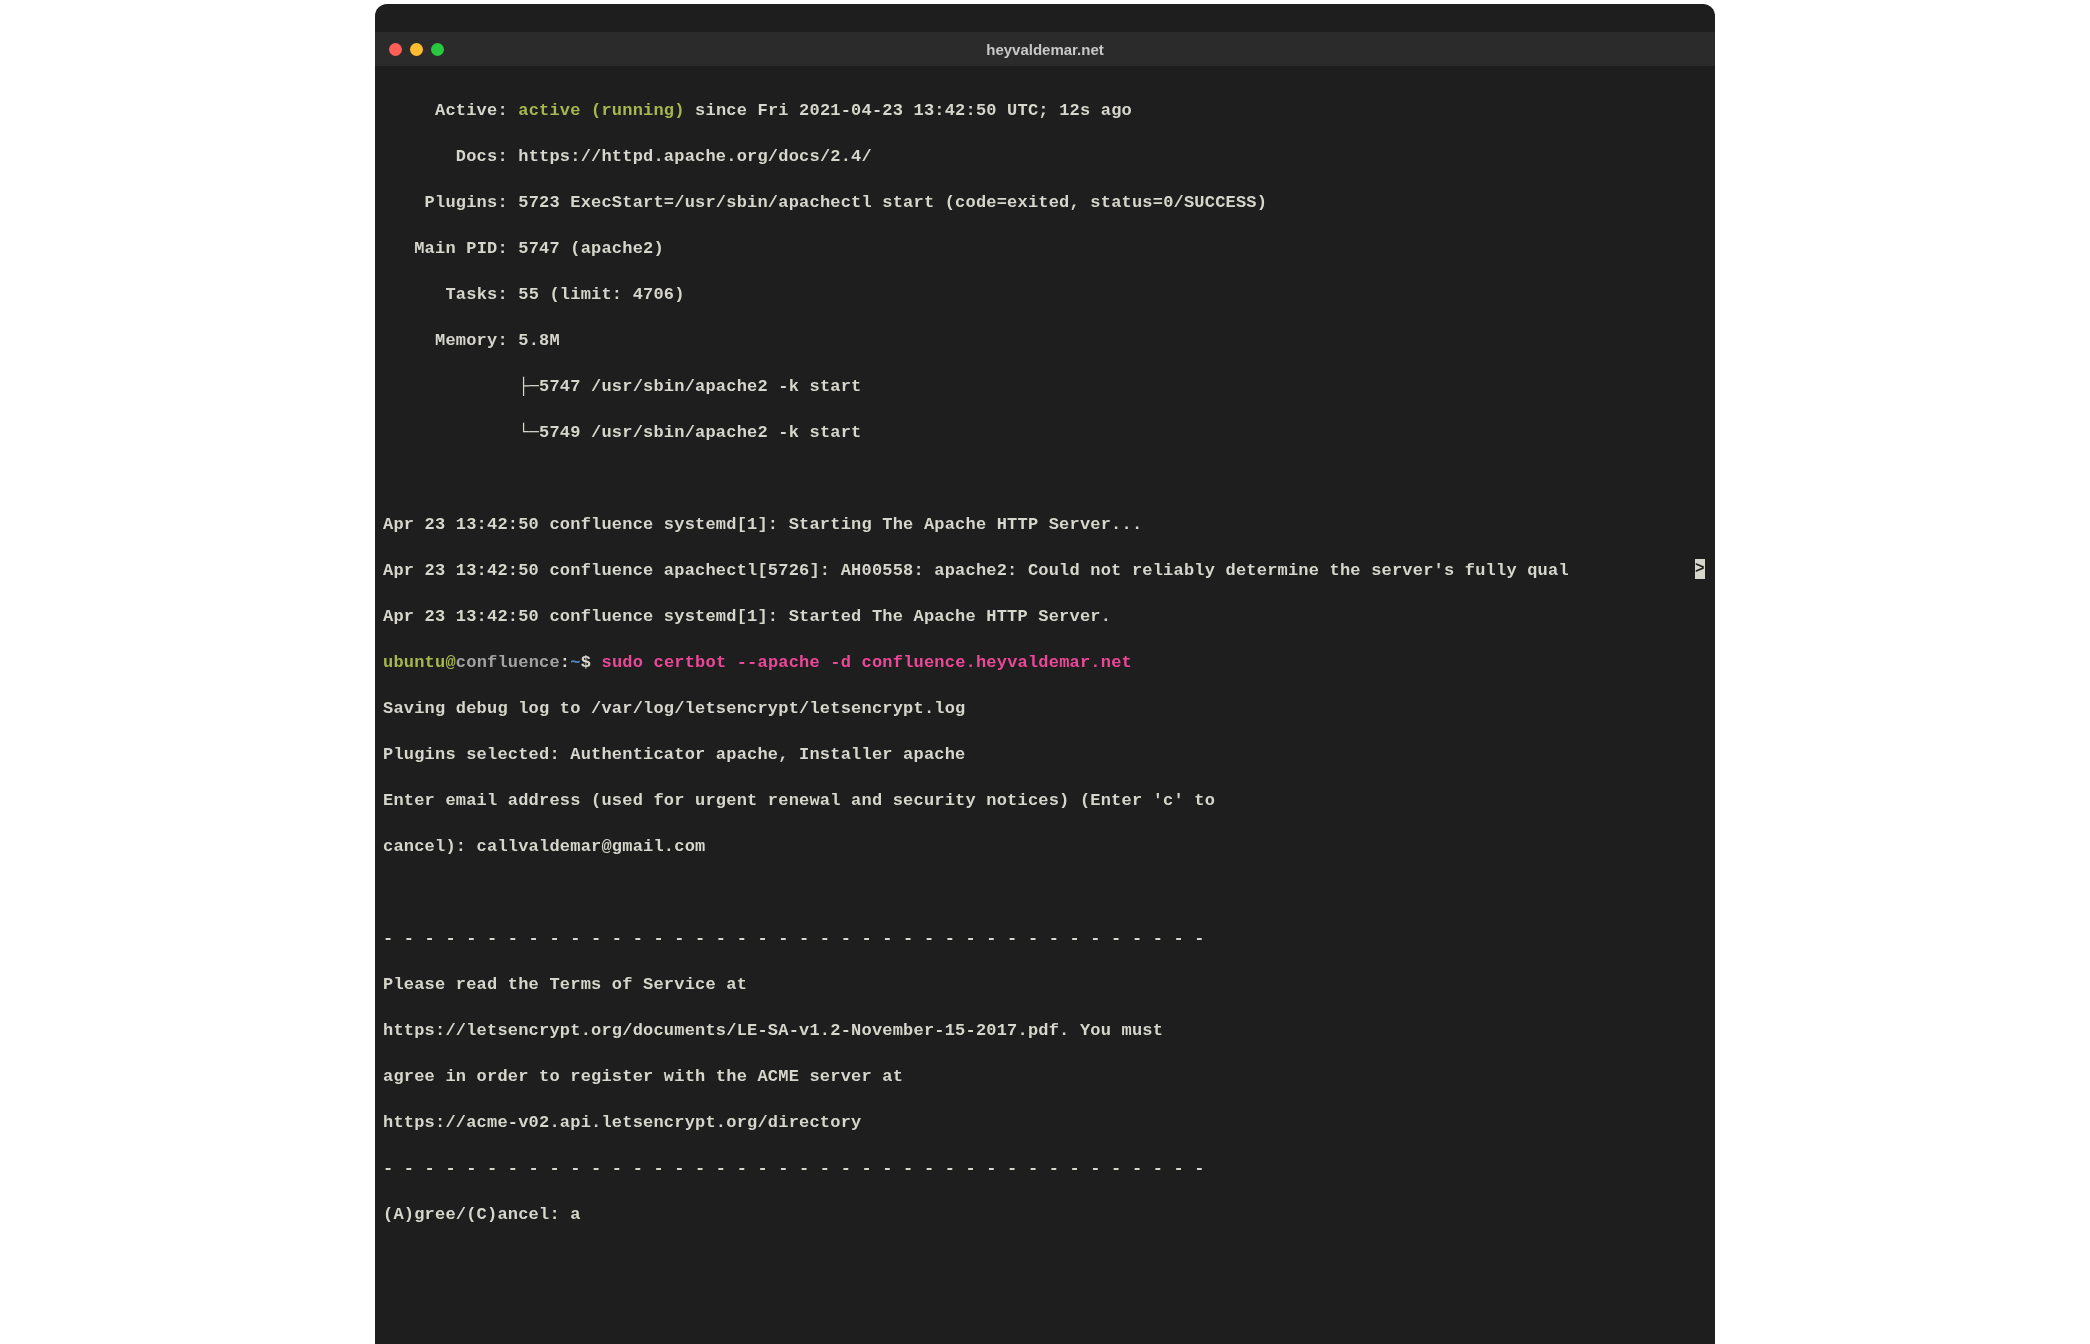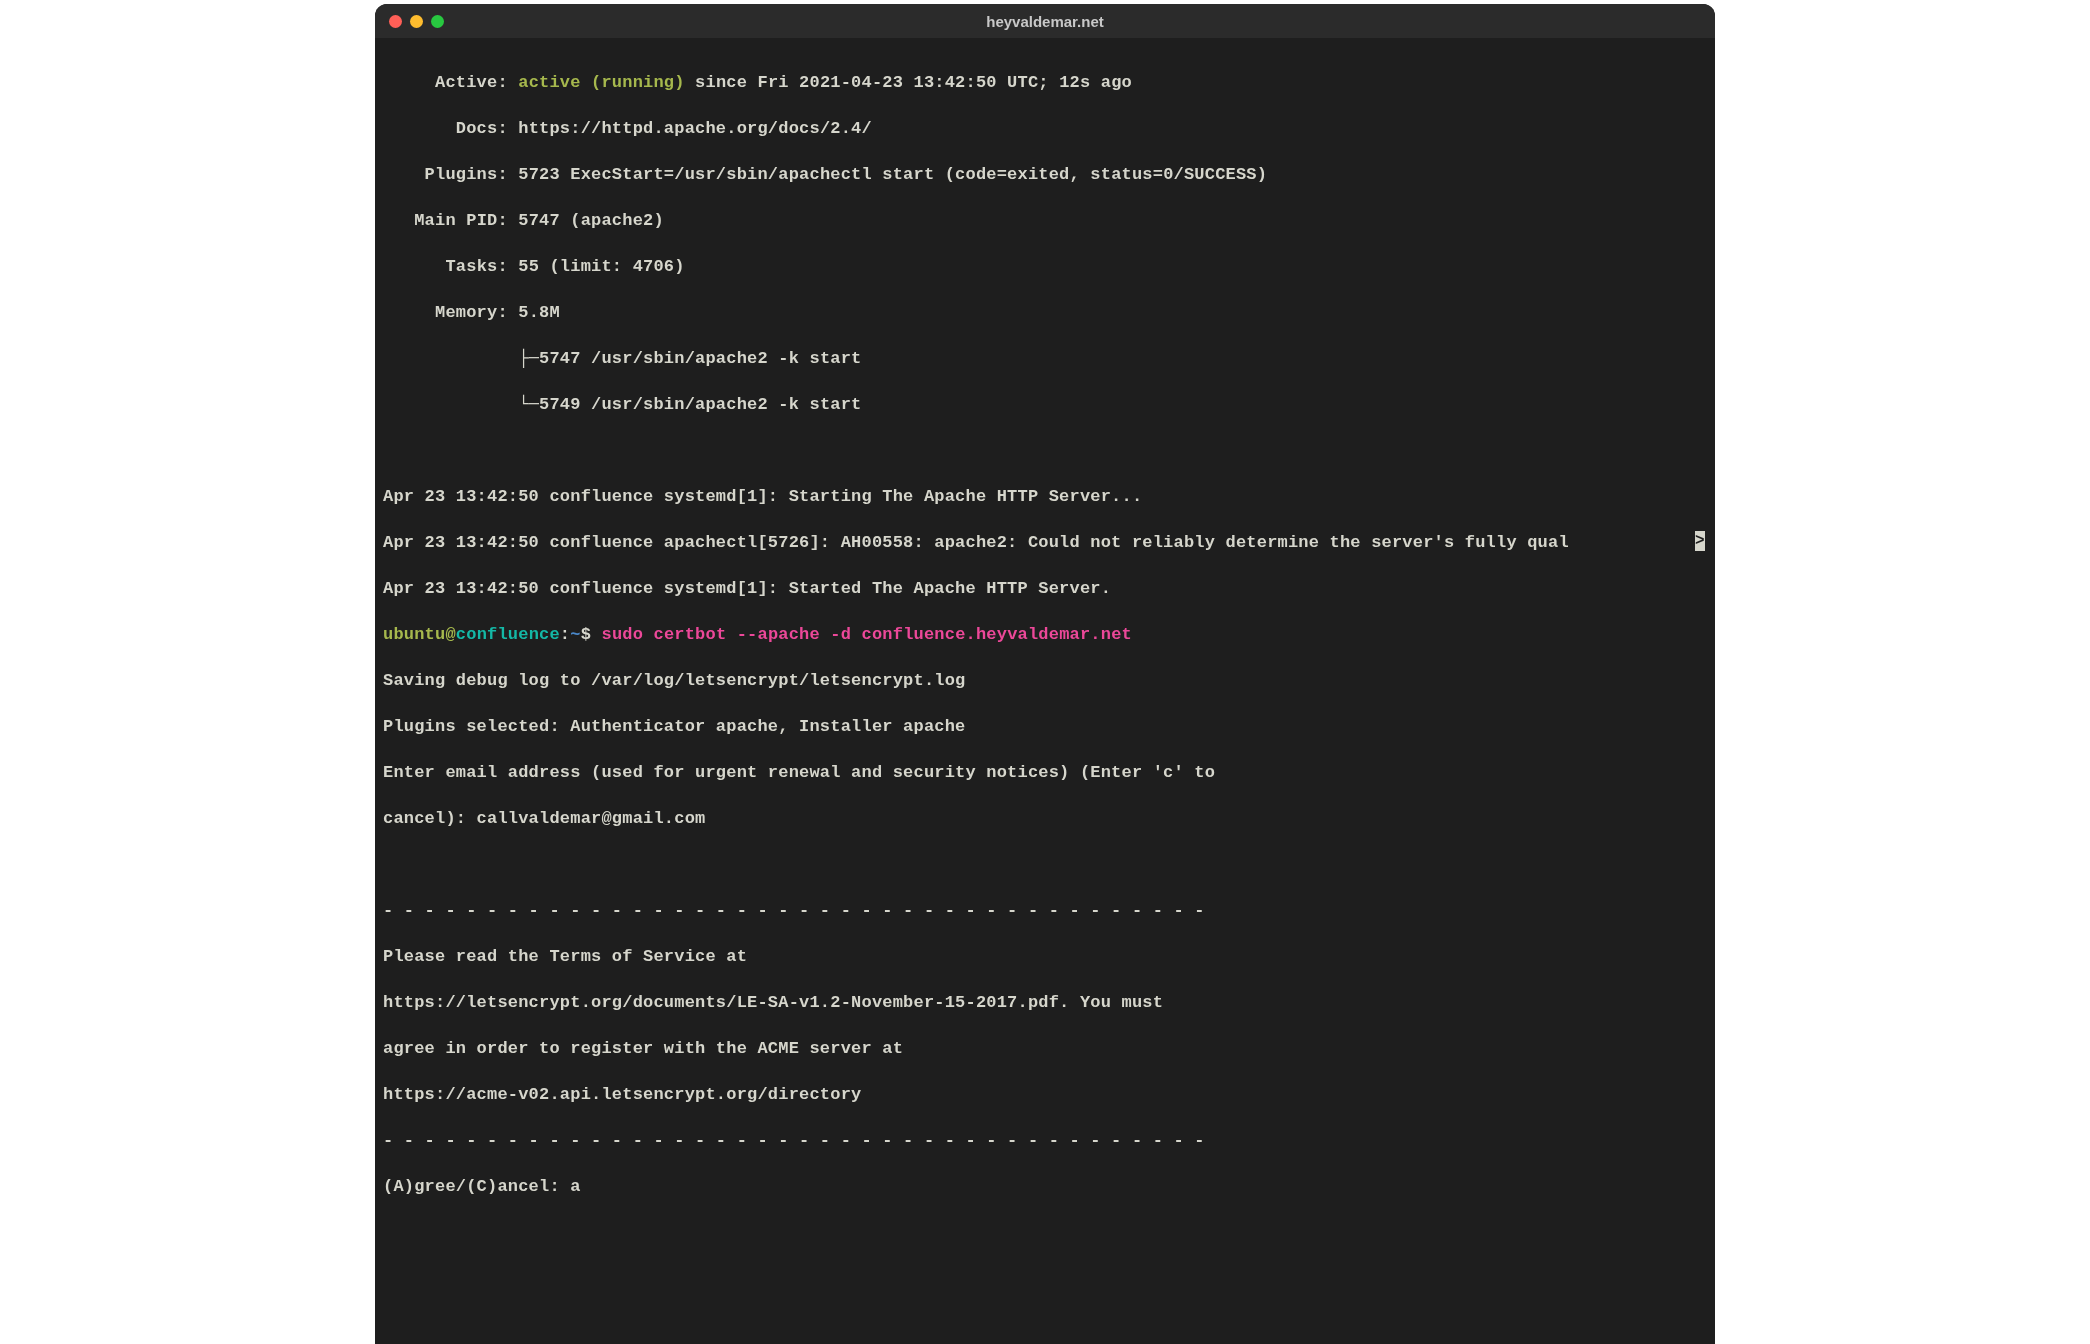--- a/index.html
+++ b/index.html
@@ -17,20 +17,21 @@
     font-family: "SFMono-Regular", ui-monospace, Menlo, Consolas, "Liberation Mono", monospace;
     color: #e8e8e3;
   }
   .titlebar {
     height: 34px;
     background: #2b2b2b;
     display: flex;
     align-items: center;
     position: relative;
     padding: 0 14px;
+    margin-top: 28px;
   }
   .dots { display: flex; gap: 8px; }
   .dot {
     width: 13px; height: 13px; border-radius: 50%;
   }
   .dot.red    { background: #ff5f57; }
   .dot.yellow { background: #febc2e; }
   .dot.green  { background: #28c840; }
   .title {
     position: absolute;
@@ -48,21 +49,21 @@
     white-space: pre;
     font-weight: 600;
     letter-spacing: 0.2px;
     position: relative;
   }
   .row { display: block; }
   .lbl { color: #d6d6cc; }
   .val { color: #d6d6cc; text-align: right; }
   .active-green { color: #a6b84d; font-weight: 700; }
   .user { color: #a6b84d; font-weight: 700; }
-  .host { color: #14b8a6; font-weight: 700; }
+  .host { color: #a3a3a3; font-weight: 700; }
   .path-blue { color: #4a88c9; font-weight: 700; }
   .prompt-sym { color: #d6d6cc; }
   .cmd { color: #ec4899; }
   .scroll-indicator {
     position: absolute;
     right: 2px;
     background: #d6d6cc;
     color: #1e1e1e;
     width: 10px; height: 20px;
     line-height: 20px;

